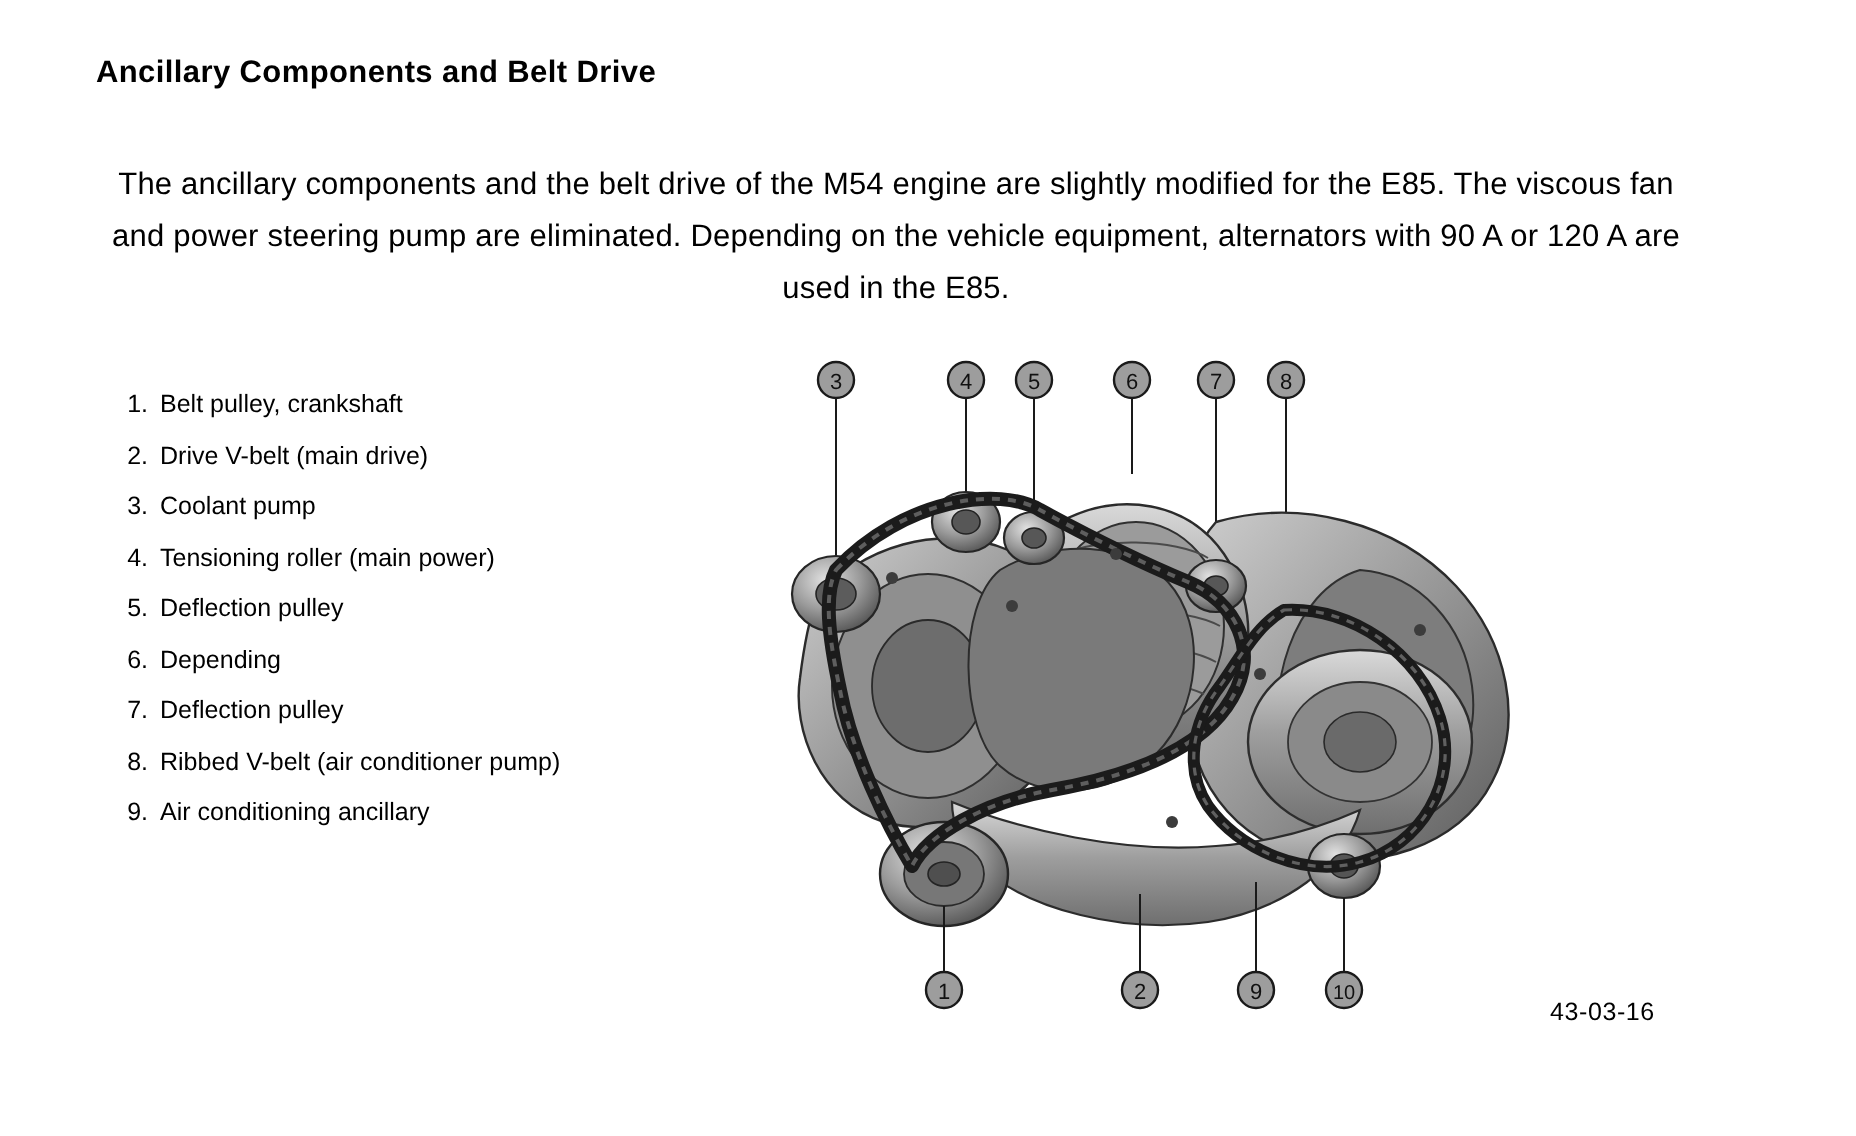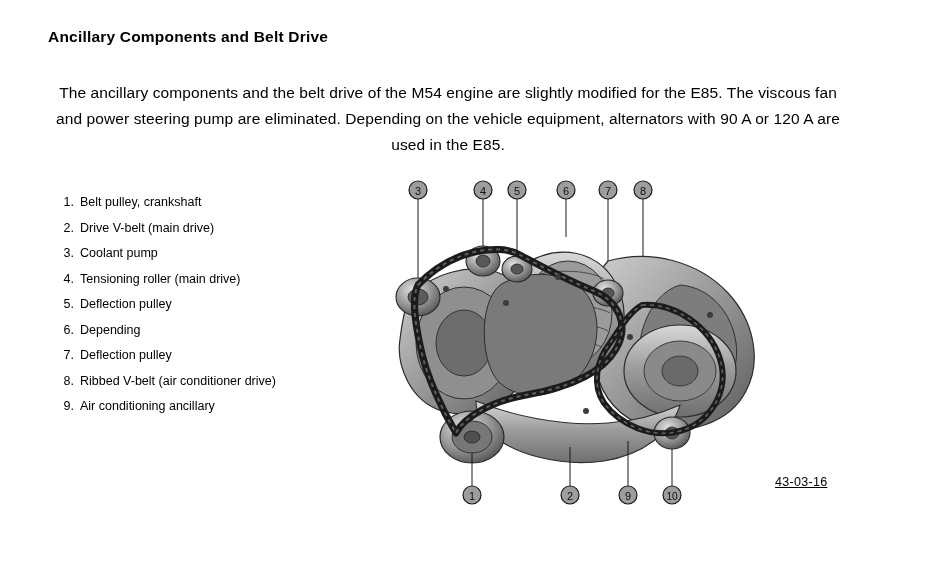--- a/index.html
+++ b/index.html
@@ -67,24 +67,23 @@
     top: 165px;
     width: 420px;
     height: 350px;
   }
   .figure svg {
     display: block;
   }
   .figure-code {
     position: absolute;
     left: 775px;
-    top: 475px;
+    top: 499px;
     font-size: 12.5px;
     letter-spacing: 0.3px;
-    text-decoration: underline;
   }
 </style>
 </head>
 <body>
 
 <div class="page">
 
   <h1 class="title">Ancillary Components and Belt Drive</h1>
 
   <p class="intro">The ancillary components and the belt drive of the M54 engine are slightly modified for the E85. The viscous fan and power steering pump are eliminated. Depending on the vehicle equipment, alternators with 90 A or 120 A are used in the E85.</p>
@@ -97,37 +96,37 @@
     <div class="legend-item">
       <span class="legend-num">2.</span>
       <span class="legend-label">Drive V-belt (main drive)</span>
     </div>
     <div class="legend-item">
       <span class="legend-num">3.</span>
       <span class="legend-label">Coolant pump</span>
     </div>
     <div class="legend-item">
       <span class="legend-num">4.</span>
-      <span class="legend-label">Tensioning roller (main drive)</span>
+      <span class="legend-label">Tensioning roller (main power)</span>
     </div>
     <div class="legend-item">
       <span class="legend-num">5.</span>
       <span class="legend-label">Deflection pulley</span>
     </div>
     <div class="legend-item">
       <span class="legend-num">6.</span>
       <span class="legend-label">Depending</span>
     </div>
     <div class="legend-item">
       <span class="legend-num">7.</span>
       <span class="legend-label">Deflection pulley</span>
     </div>
     <div class="legend-item">
       <span class="legend-num">8.</span>
-      <span class="legend-label">Ribbed V-belt (air conditioner drive)</span>
+      <span class="legend-label">Ribbed V-belt (air conditioner pump)</span>
     </div>
     <div class="legend-item">
       <span class="legend-num">9.</span>
       <span class="legend-label">Air conditioning ancillary</span>
     </div>
   </div>
 
   <div class="figure">
     <svg width="420" height="350" viewBox="0 0 420 350" xmlns="http://www.w3.org/2000/svg">
       <defs>

